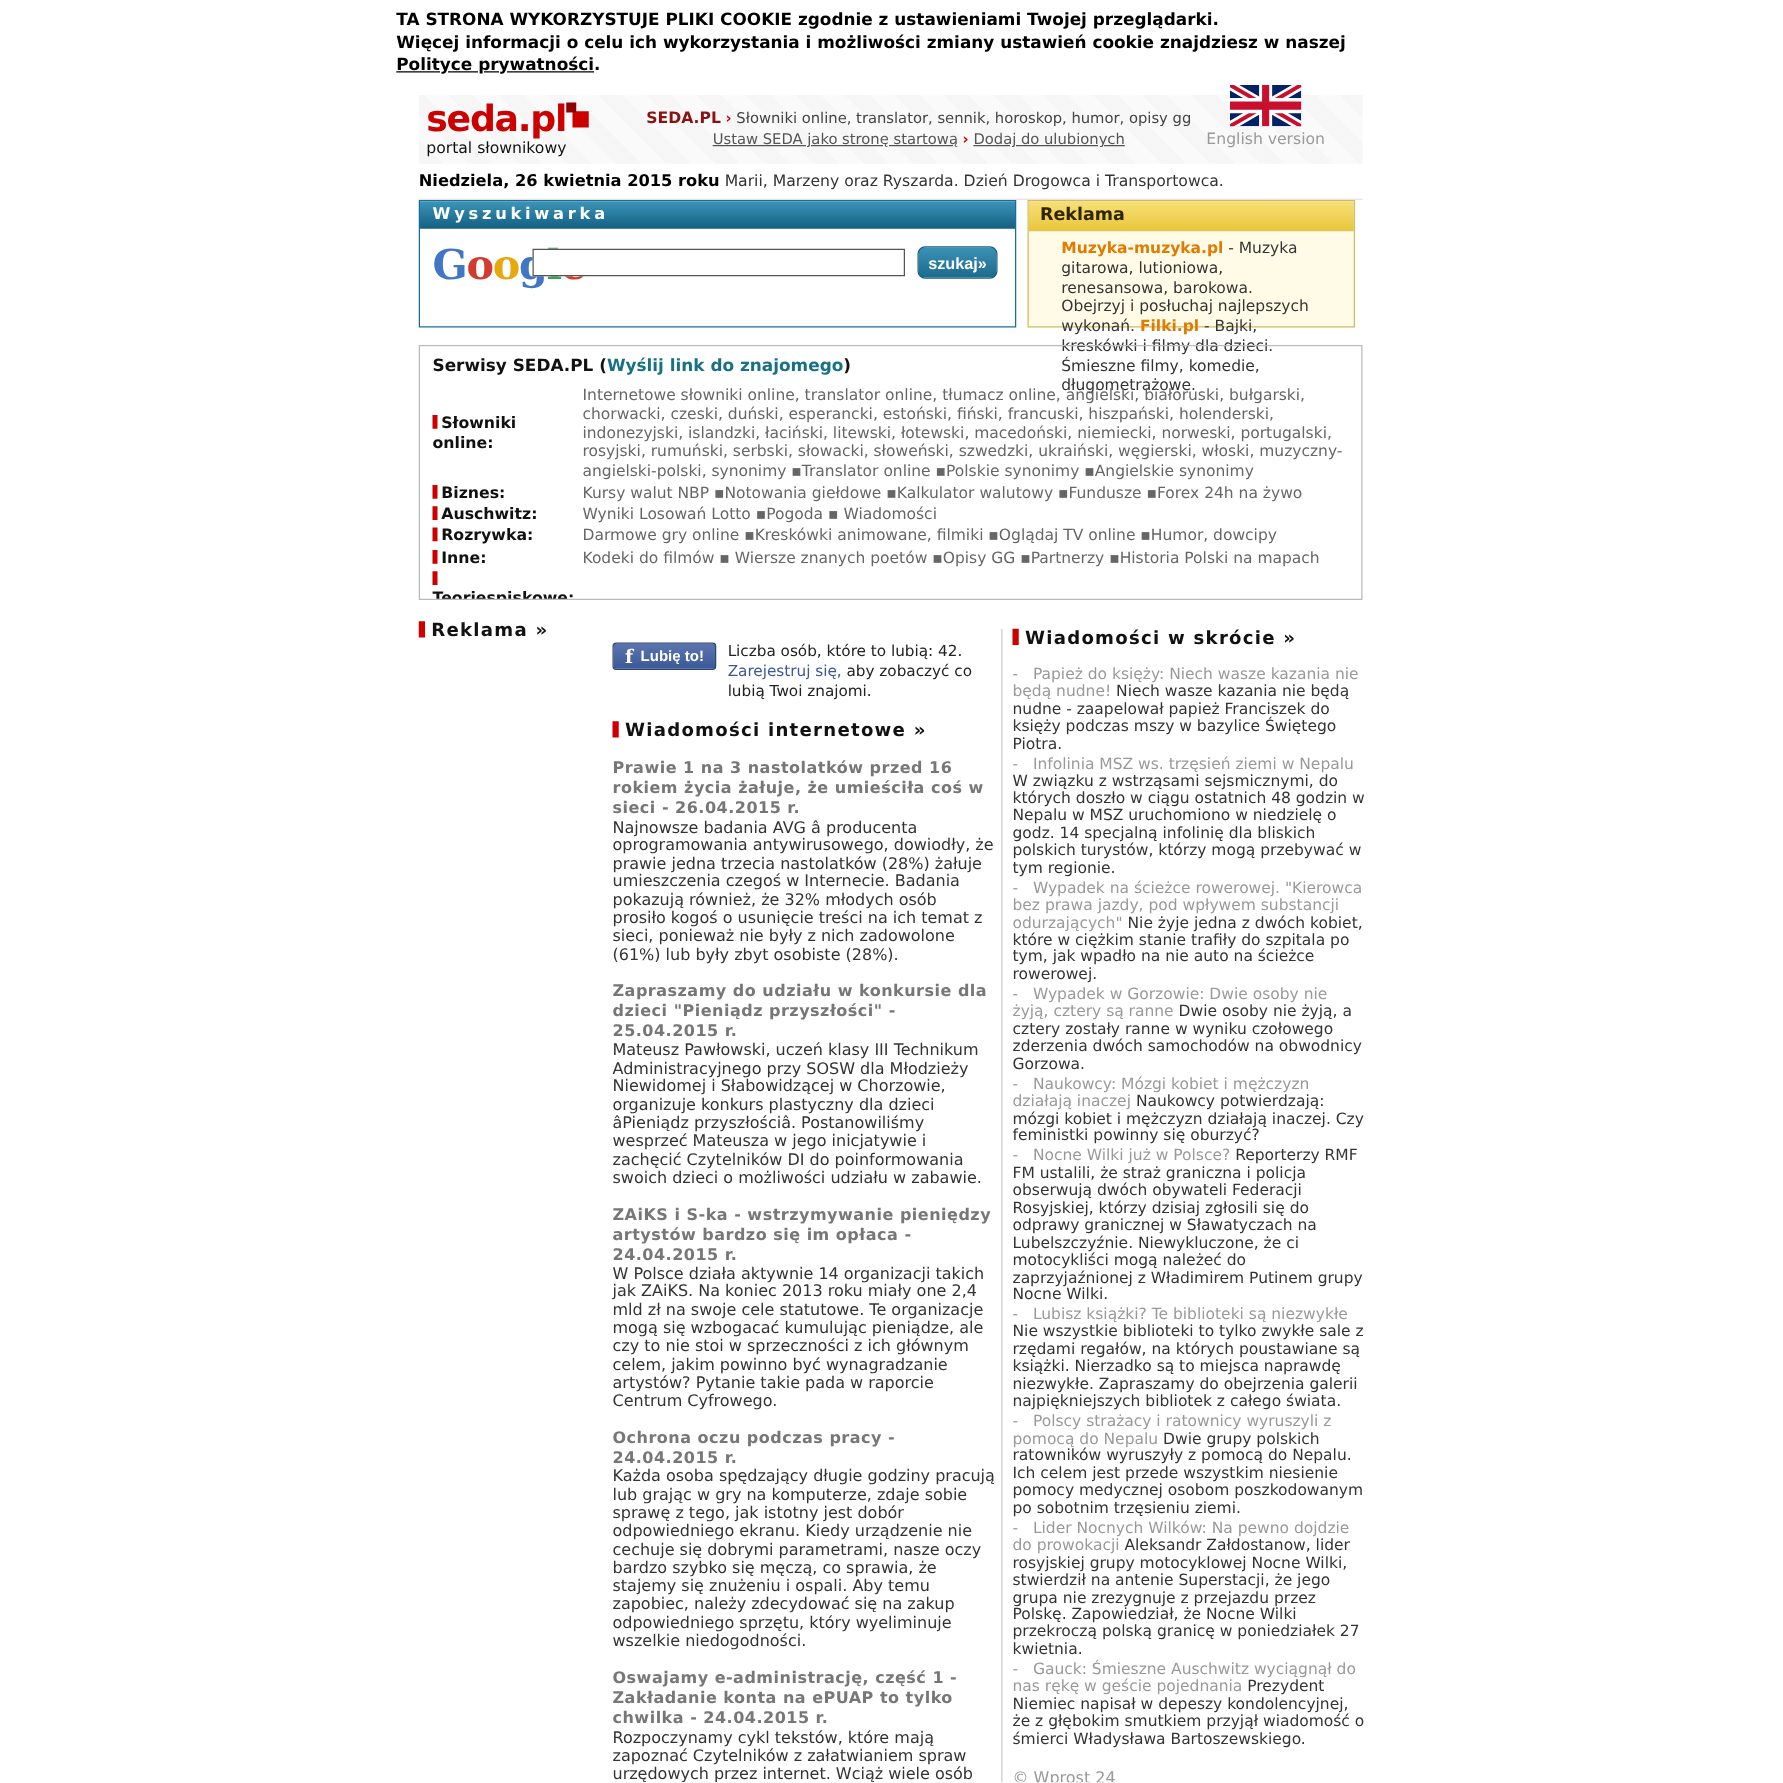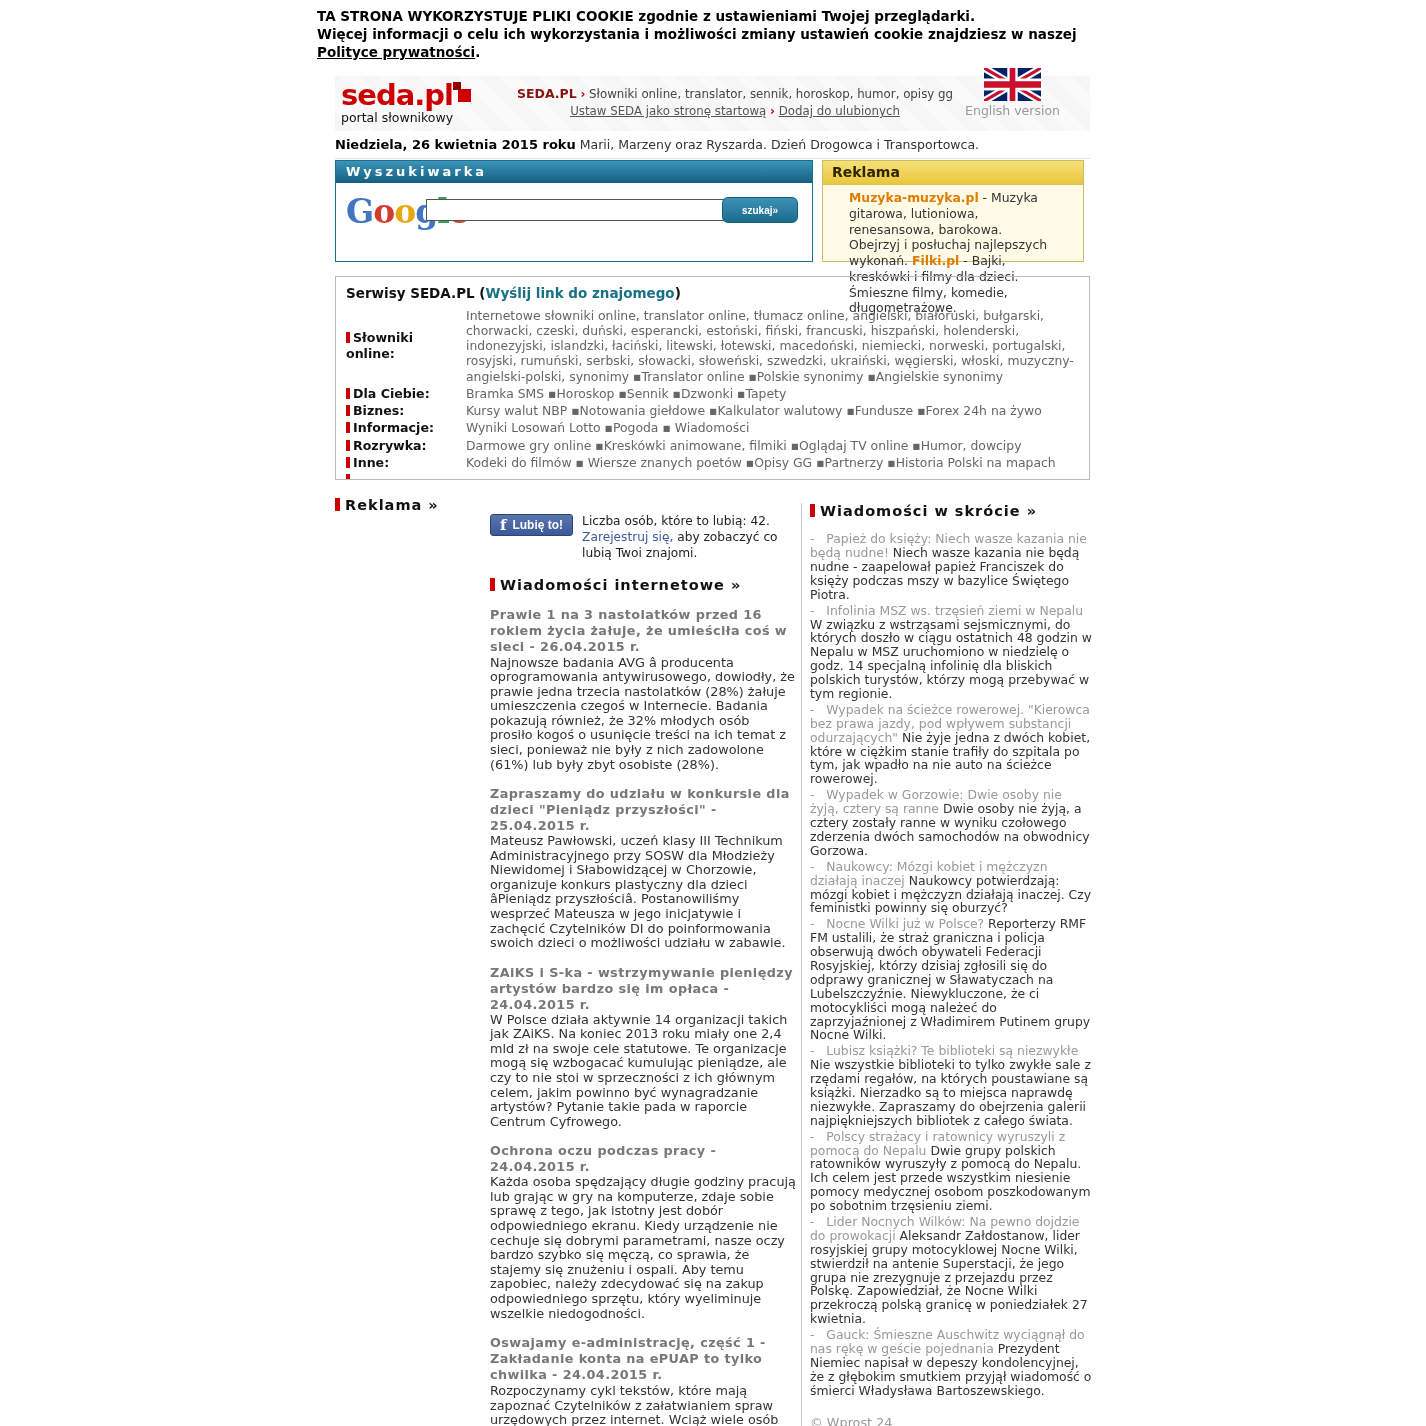--- a/index.html
+++ b/index.html
@@ -32,21 +32,21 @@
   .date-bar b{color:#000;font-size:13px;}
 
   
   .search-box{position:absolute;left:335px;top:160px;width:478px;height:102px;border:1px solid #17708f;background:#fff;box-sizing:border-box;}
   .box-header{height:22px;line-height:22px;padding-left:10px;background:linear-gradient(#3b95ba,#135f81);color:#fff;font-weight:bold;font-size:13px;letter-spacing:3px;}
   .search-body{position:relative;height:78px;}
   .google-logo{position:absolute;left:10px;top:12px;font-family:"DejaVu Serif","Liberation Serif",serif;font-size:33px;font-weight:bold;line-height:1;letter-spacing:-1px;}
   .g1,.g4{color:#4176c4;} .g2,.g6{color:#d23b2d;} .g3{color:#e8a80c;} .g5{color:#36a257;}
   .google-tm{font-size:9px;color:#777;vertical-align:super;letter-spacing:0;}
   .search-input{position:absolute;left:90px;top:16px;width:298px;height:22px;border:1px solid #555;font-size:13px;padding:0 4px;box-sizing:border-box;}
-  .search-btn{position:absolute;right:14px;top:14px;width:76px;height:26px;background:linear-gradient(#3b91b5,#1b6b8d);border:1px solid #135f81;border-radius:6px;color:#fff;font-size:10px;font-weight:bold;cursor:pointer;}
+  .search-btn{position:absolute;right:14px;top:14px;width:64px;height:26px;background:linear-gradient(#3b91b5,#1b6b8d);border:1px solid #135f81;border-radius:6px;color:#fff;font-size:13px;font-weight:bold;cursor:pointer;}
 
   
   .ad-box{position:absolute;left:822px;top:160px;width:262px;height:102px;border:1px solid #cbbd66;background:#fffbe6;box-sizing:border-box;}
   .ad-header{height:23px;line-height:23px;padding-left:9px;background:linear-gradient(#f6e078,#eac63c);color:#2f2600;font-weight:bold;font-size:14px;border-bottom:1px solid #d8c75c;}
   .ad-body{padding:5px 26px;font-size:12.4px;line-height:1.27;color:#333;}
   .ad-link{color:#e07b00;font-weight:bold;cursor:pointer;}
 
   
   .services{position:absolute;left:335px;top:276px;width:755px;height:204px;border:1px solid #bbb;padding:6px 10px;box-sizing:border-box;overflow:hidden;}
   .svc-title{font-size:13.5px;font-weight:bold;color:#111;margin:2px 0 7px 0;}
@@ -155,29 +155,25 @@
 
   <div class="services">
     <div class="svc-title">
       <span>Serwisy SEDA.PL (</span><a>Wyślij link do znajomego</a><span>)</span>
     </div>
     <div class="svc-row">
       <div class="svc-label">Słowniki online:</div>
       <div class="svc-content">Internetowe słowniki online, translator online, tłumacz online, angielski, białoruski, bułgarski, chorwacki, czeski, duński, esperancki, estoński, fiński, francuski, hiszpański, holenderski, indonezyjski, islandzki, łaciński, litewski, łotewski, macedoński, niemiecki, norweski, portugalski, rosyjski, rumuński, serbski, słowacki, słoweński, szwedzki, ukraiński, węgierski, włoski, muzyczny-angielski-polski, synonimy ▪Translator online ▪Polskie synonimy ▪Angielskie synonimy</div>
     </div>
     <div class="svc-row">
-      <div class="svc-label">Dla Ciebie:</div>
-      <div class="svc-content">Bramka SMS ▪Horoskop ▪Sennik ▪Dzwonki ▪Tapety</div>
-    </div>
-    <div class="svc-row">
       <div class="svc-label">Biznes:</div>
       <div class="svc-content">Kursy walut NBP ▪Notowania giełdowe ▪Kalkulator walutowy ▪Fundusze ▪Forex 24h na żywo</div>
     </div>
     <div class="svc-row">
-      <div class="svc-label">Informacje:</div>
+      <div class="svc-label">Auschwitz:</div>
       <div class="svc-content">Wyniki Losowań Lotto ▪Pogoda ▪ Wiadomości</div>
     </div>
     <div class="svc-row">
       <div class="svc-label">Rozrywka:</div>
       <div class="svc-content">Darmowe gry online ▪Kreskówki animowane, filmiki ▪Oglądaj TV online ▪Humor, dowcipy</div>
     </div>
     <div class="svc-row">
       <div class="svc-label">Inne:</div>
       <div class="svc-content">Kodeki do filmów ▪ Wiersze znanych poetów ▪Opisy GG ▪Partnerzy ▪Historia Polski na mapach</div>
     </div>

